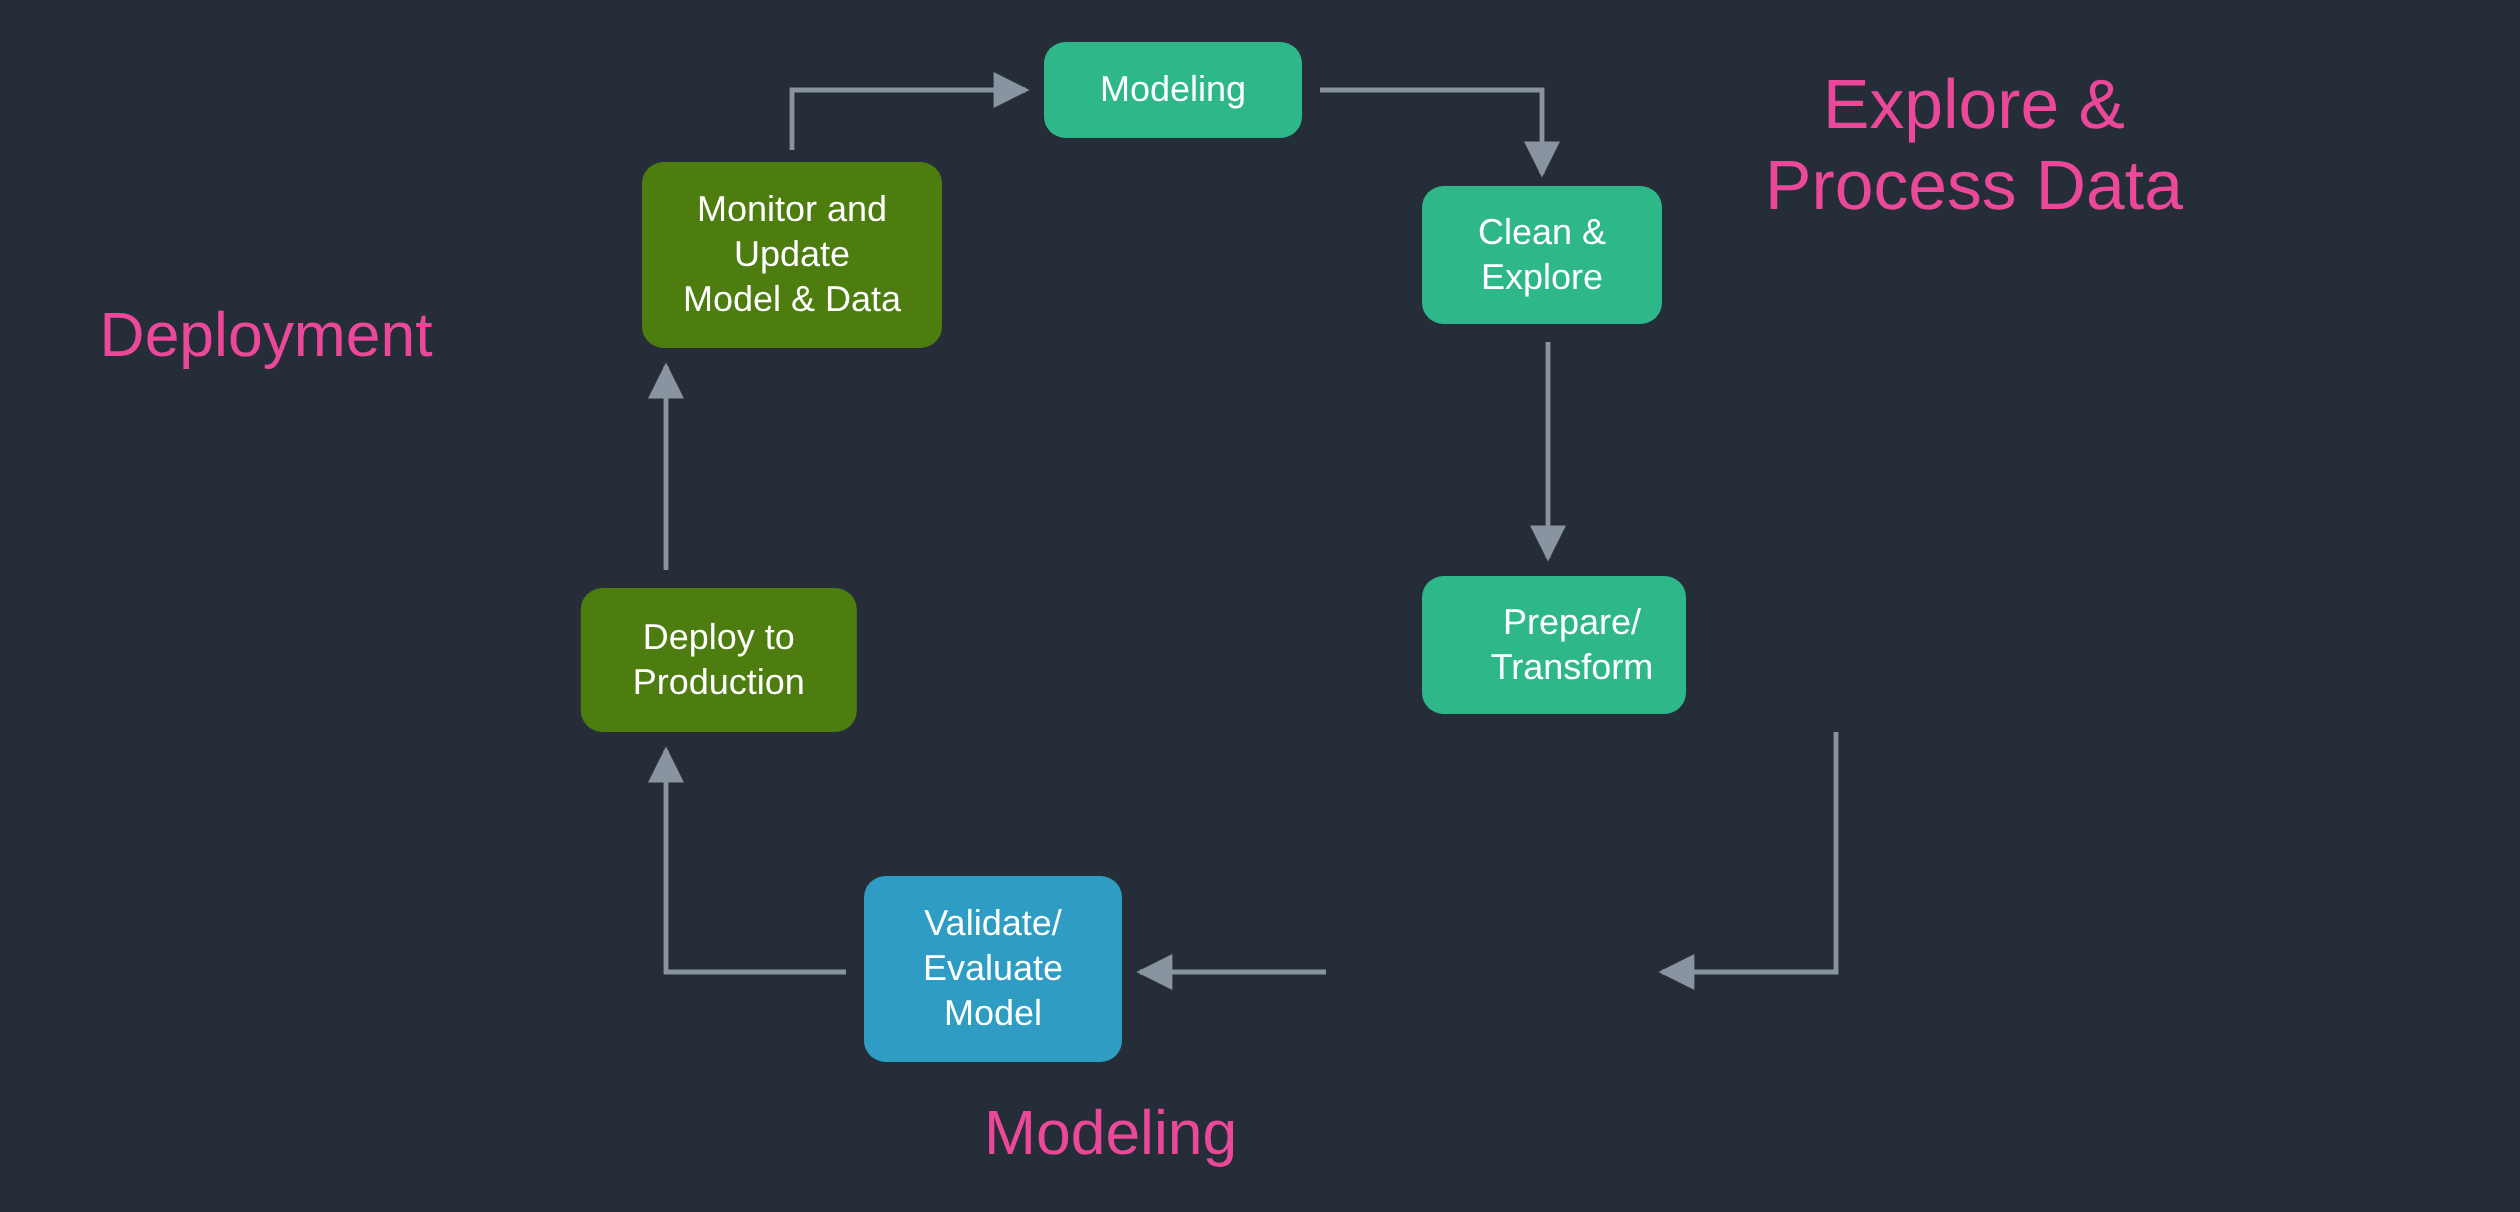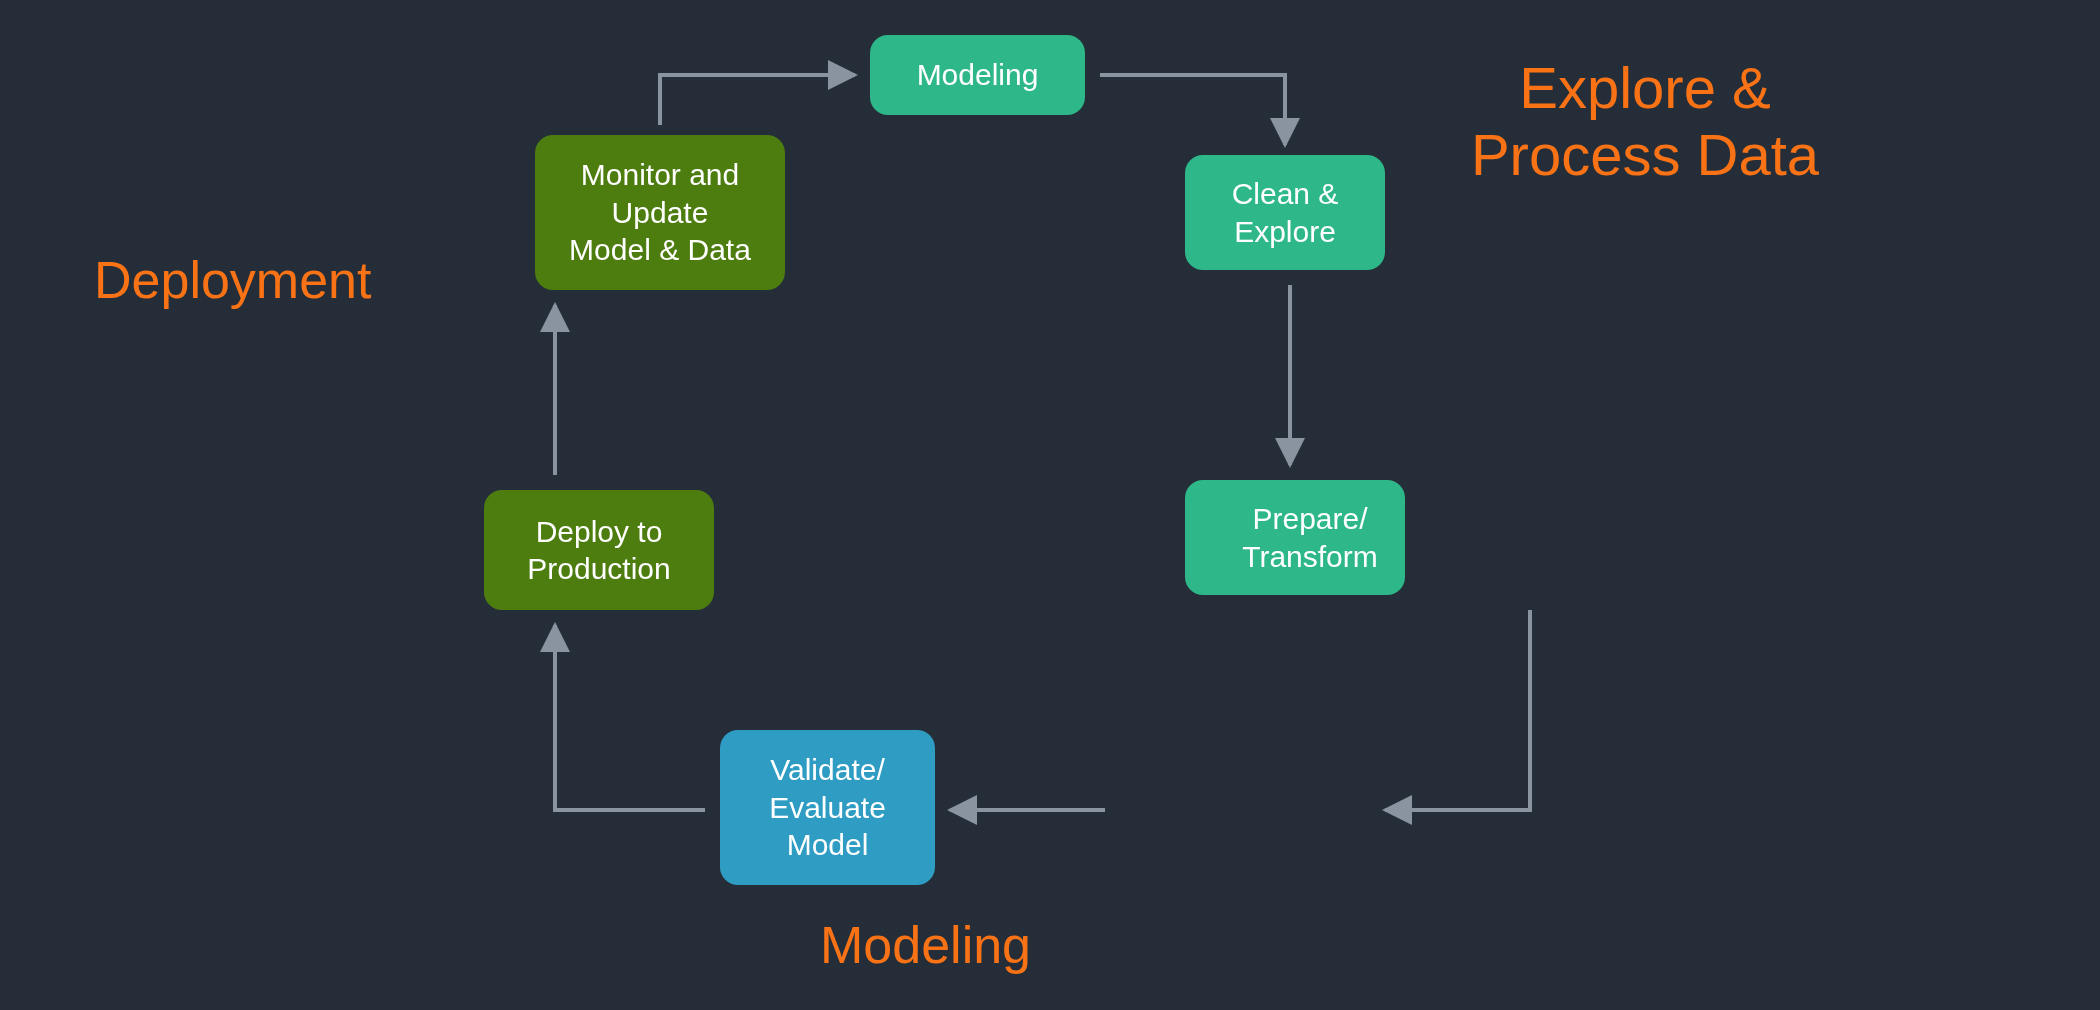--- a/index.html
+++ b/index.html
@@ -30,21 +30,21 @@
     padding: 10px 18px;
     box-sizing: border-box;
     font-weight: 400;
   }
   .node.green { background: #2eb88a; }
   .node.blue  { background: #2e9cc3; }
   .node.red   { background: #4d7c0f; }
 
   .section-label {
     position: absolute;
-    color: #f97316;
+    color: #ec4899;
     font-weight: 300;
   }
   .section-label.lg { font-size: 58px; line-height: 1.15; text-align: center; }
   .section-label.md { font-size: 52px; }
 
   svg.arrows {
     position: absolute;
     left: 0; top: 0;
     width: 2100px;
     height: 1010px;
@@ -53,21 +53,21 @@
 </style>
 </head>
 <body>
 
 <div class="stage">
 
   <div class="section-label lg" style="left:1415px; top:55px; width:460px;">Explore &amp;<br>Process Data</div>
 
   <div class="section-label md" style="left:820px; top:915px;">Modeling</div>
 
-  <div class="section-label md" style="left:94px; top:250px;text-align:right;">Deployment</div>
+  <div class="section-label md" style="left:83px; top:250px;text-align:right;">Deployment</div>
 
   <div class="node green" style="left:870px; top:35px; width:215px; height:80px;">Modeling</div>
 
   <div class="node green" style="left:1185px; top:155px; width:200px; height:115px;">Clean &amp;<br>Explore</div>
 
   <div class="node green" style="left:1185px; top:480px; width:220px; height:115px;padding-left:48px;">Prepare/<br>Transform</div>
 
 
   <div class="node blue" style="left:720px; top:730px; width:215px; height:155px;">Validate/<br>Evaluate<br>Model</div>
 

